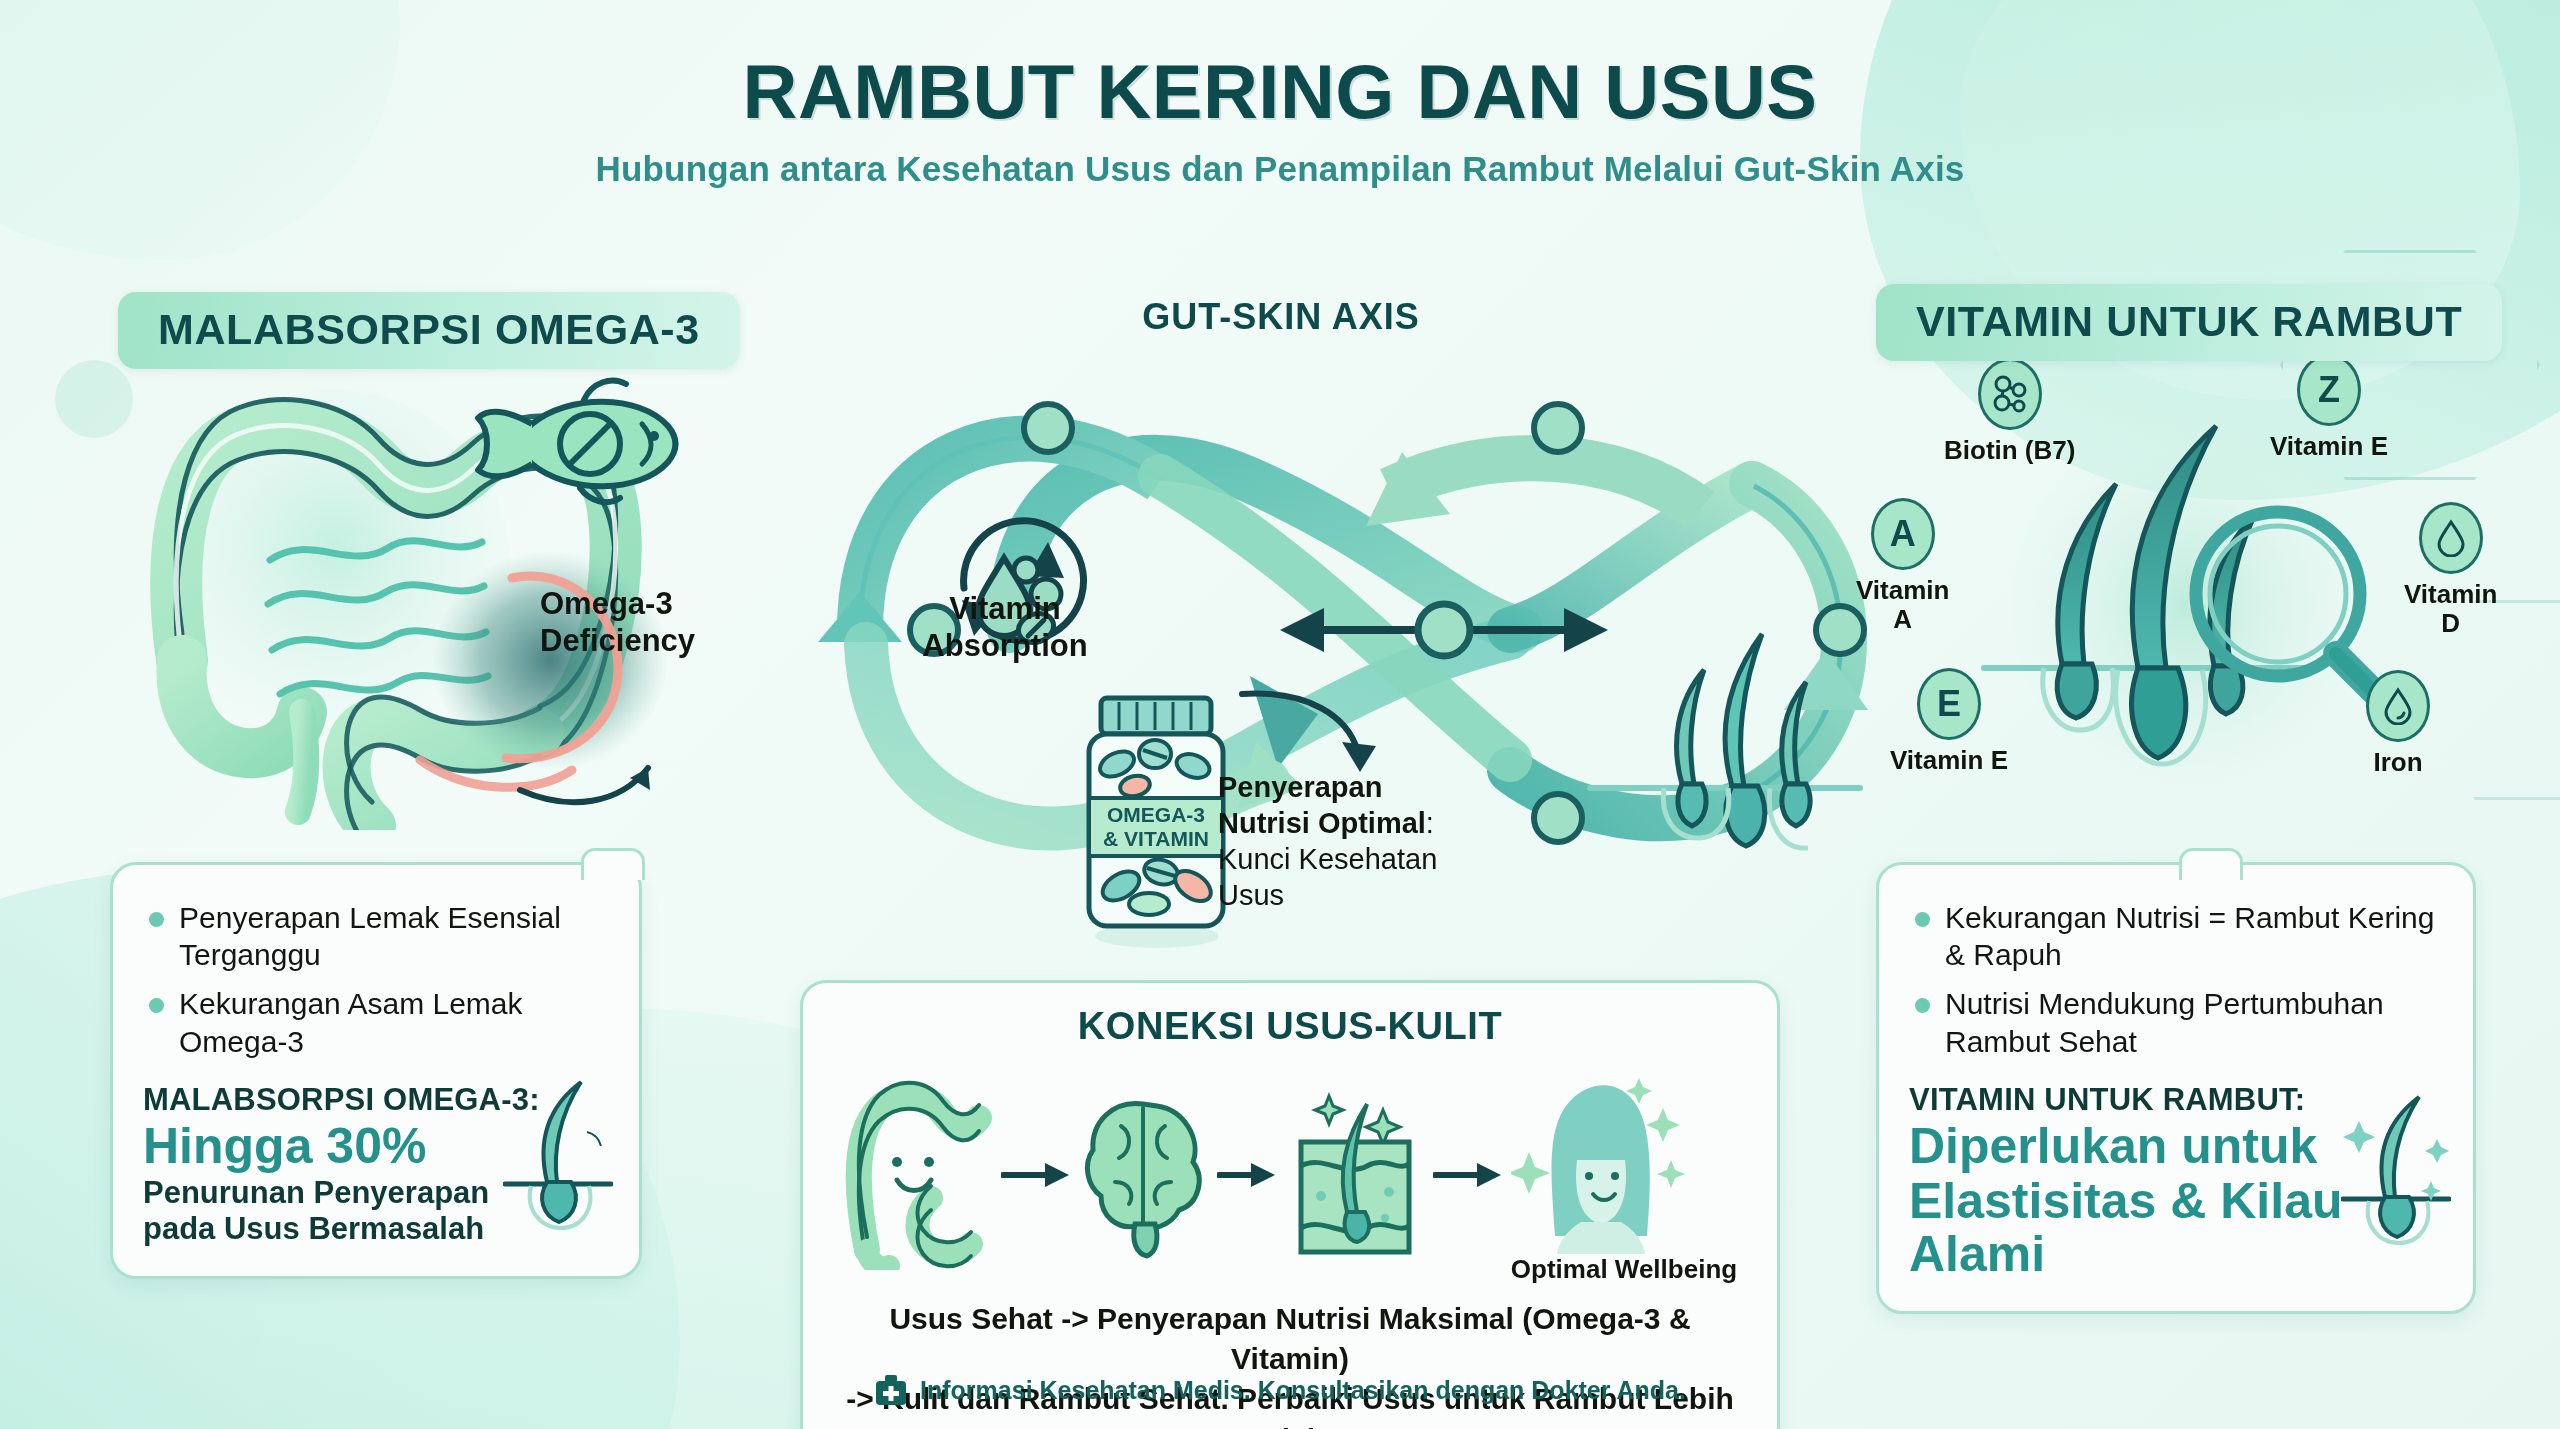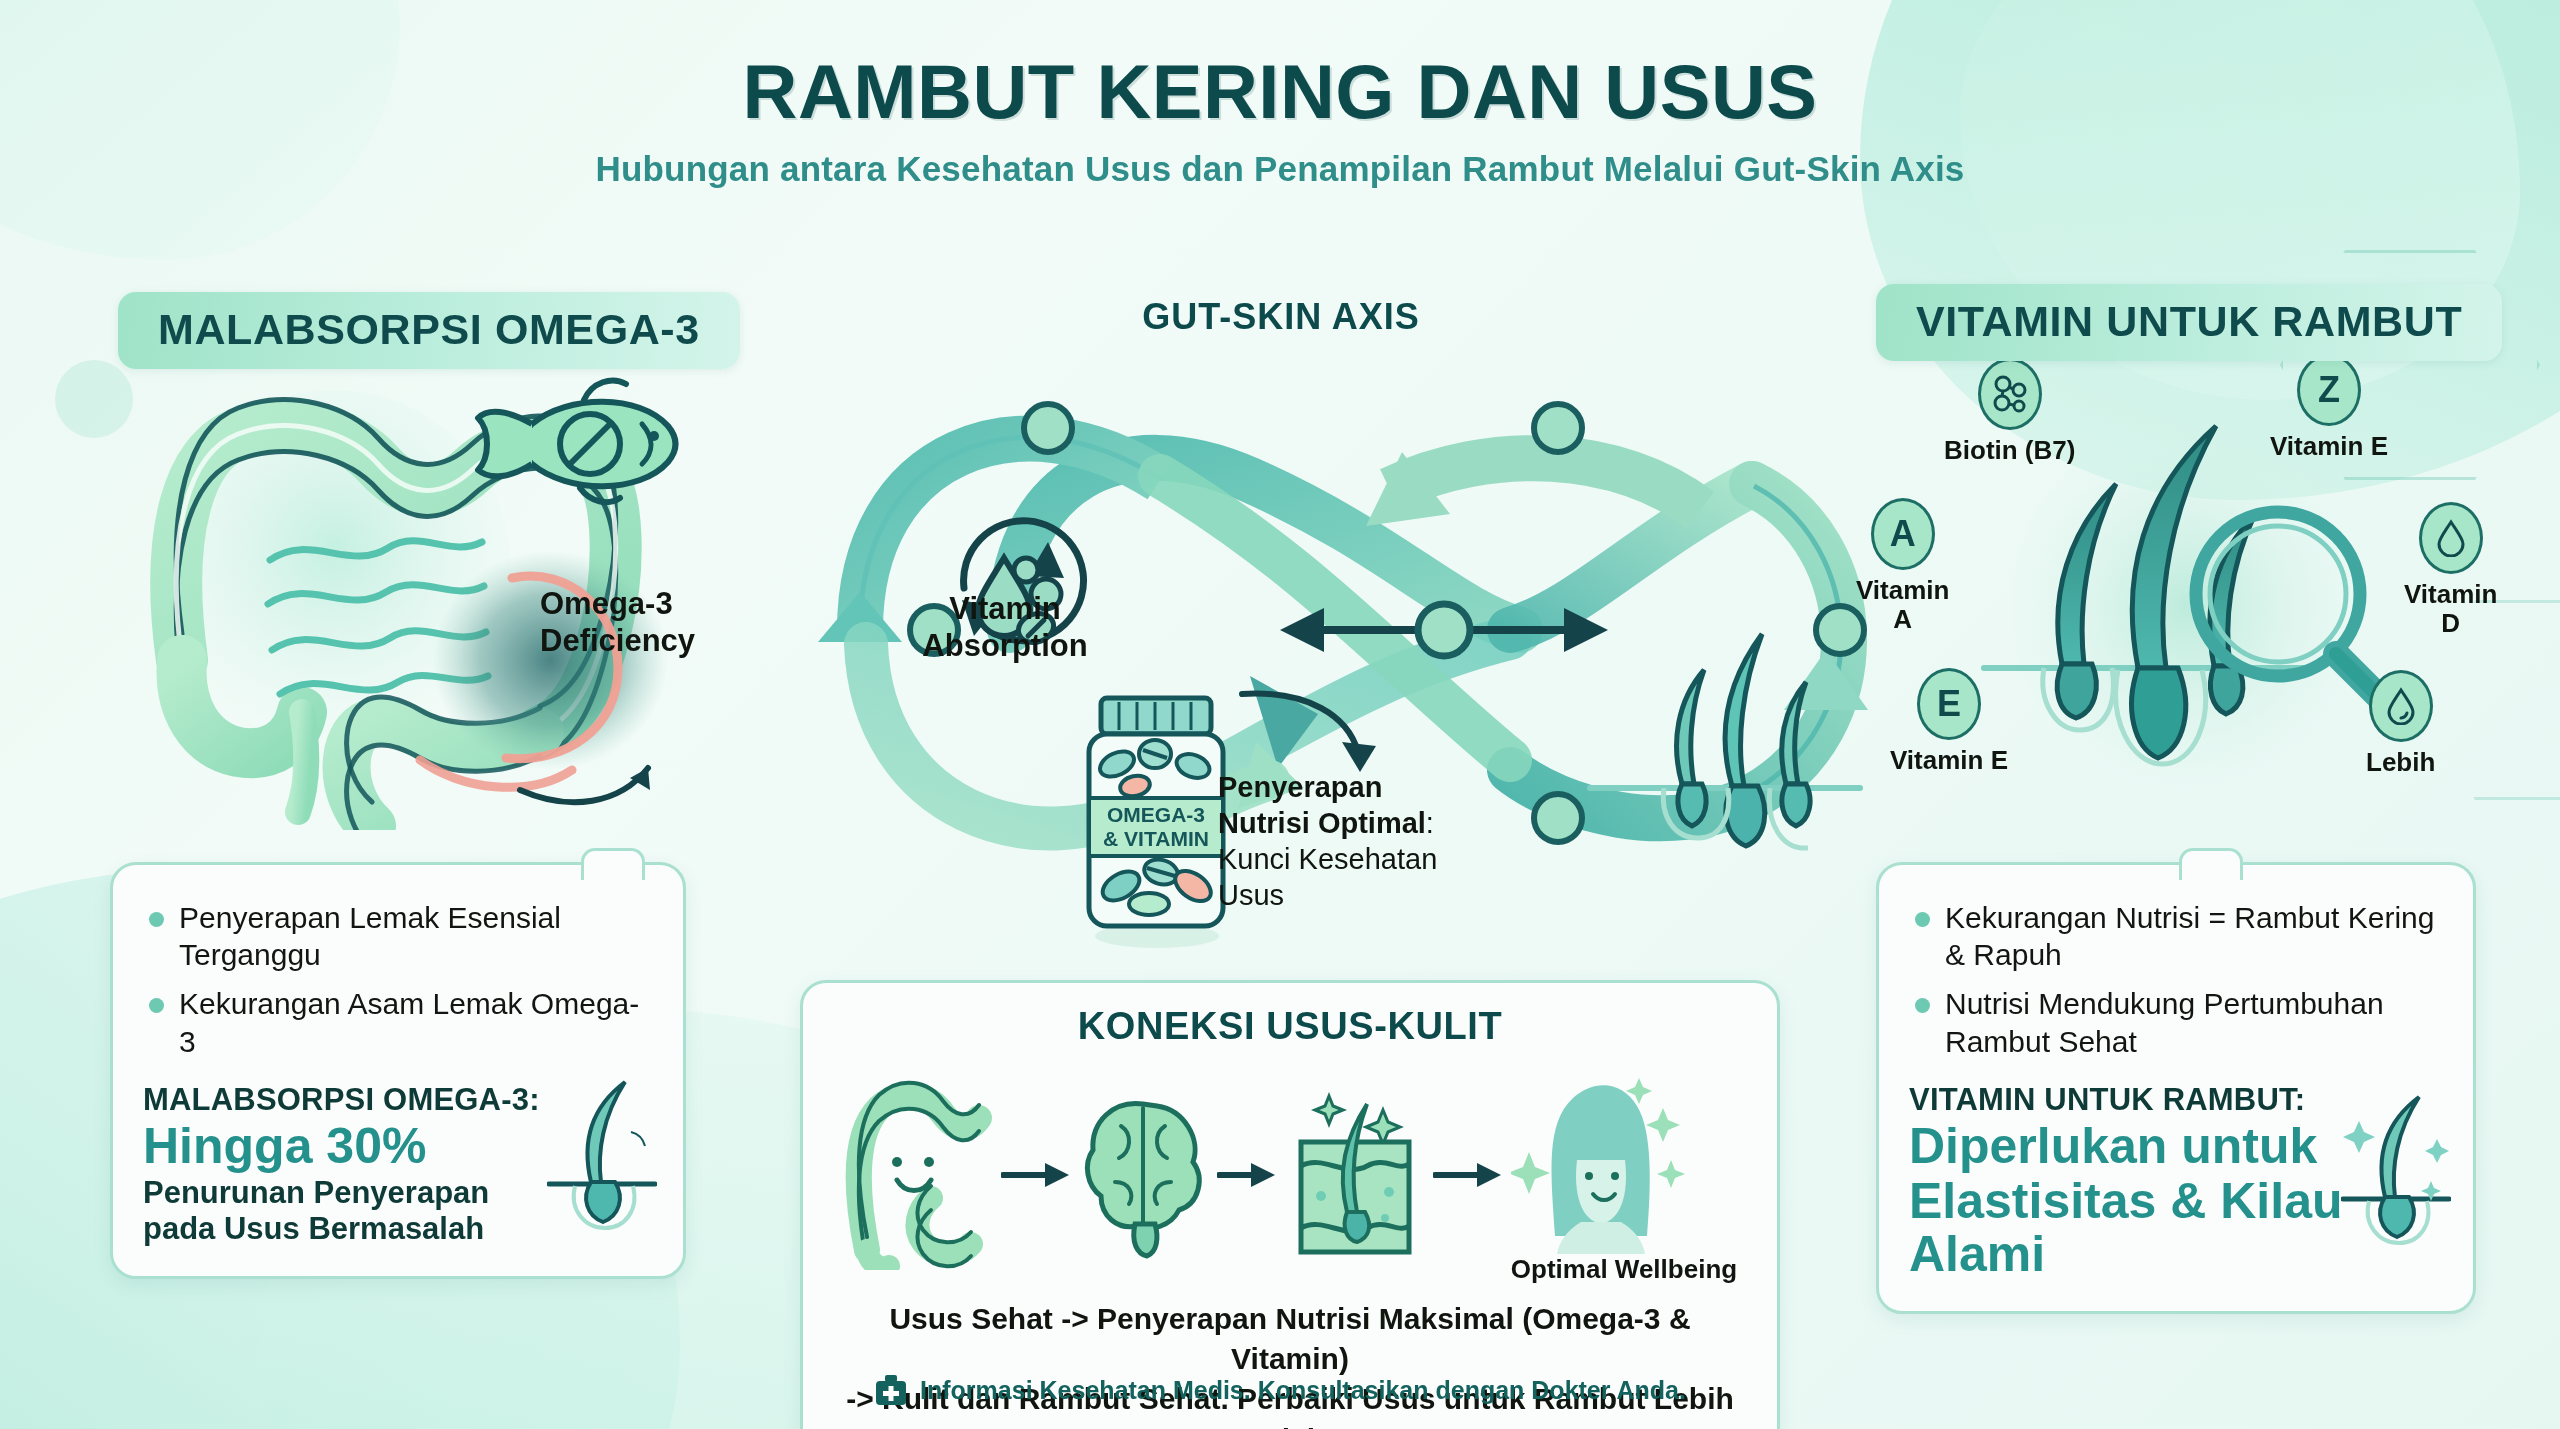--- a/index.html
+++ b/index.html
@@ -118,21 +118,21 @@
   ul.bullets li::before {
     content: ""; position: absolute; left: 6px; top: 13px;
     width: 15px; height: 15px; border-radius: 50%;
     background: #6dc9b2;
   }
   .stat-block { margin-top: 22px; }
   .stat-label { font-size: 31px; font-weight: 800; color: #0e3b37; letter-spacing: .2px; }
   .stat-value { font-size: 50px; font-weight: 800; color: #25918c; line-height: 1.06; margin: 2px 0 2px; }
   .stat-sub   { font-size: 31px; font-weight: 700; color: #0e3b37; line-height: 1.18; }
 
-  #card-left  { top: 862px; left: 110px;  width: 576px; padding: 34px 30px 28px; }
+  #card-left  { top: 862px; left: 110px;  width: 532px; padding: 34px 30px 28px; }
   #card-right { top: 862px; left: 1876px; width: 600px; padding: 34px 30px 28px; }
   #card-left .card-notch  { left: 468px; }
   #card-right .card-notch { left: 300px; }
   .card-hair {
     position: absolute; right: 26px; bottom: 46px; width: 110px; height: 150px;
   }
   #card-right .card-hair { right: 22px; bottom: 66px; }
 
   
   #card-center {
@@ -501,21 +501,21 @@
       <div class="vit-label">Vitamin E</div>
     </div>
 
     <div class="vit-item" style="top:302px;left:500px">
       <div class="vit-badge">
         <svg width="30" height="38" viewBox="0 0 30 38">
           <path d="M15 3 C 22 14 27 20 27 25 A 12 12 0 0 1 3 25 C 3 20 8 14 15 3 Z" fill="none" stroke="#0f4b4d" stroke-width="3"></path>
           <path d="M21 26 A 7 7 0 0 1 15 31" fill="none" stroke="#0f4b4d" stroke-width="3" stroke-linecap="round"></path>
         </svg>
       </div>
-      <div class="vit-label">Lebih</div>
+      <div class="vit-label">Iron</div>
     </div>
   </div>
 
   <div class="info-card" id="card-left">
     <div class="card-notch"></div>
     <ul class="bullets">
       <li>Penyerapan Lemak Esensial Terganggu</li>
       <li>Kekurangan Asam Lemak Omega-3</li>
     </ul>
     <div class="stat-block">

